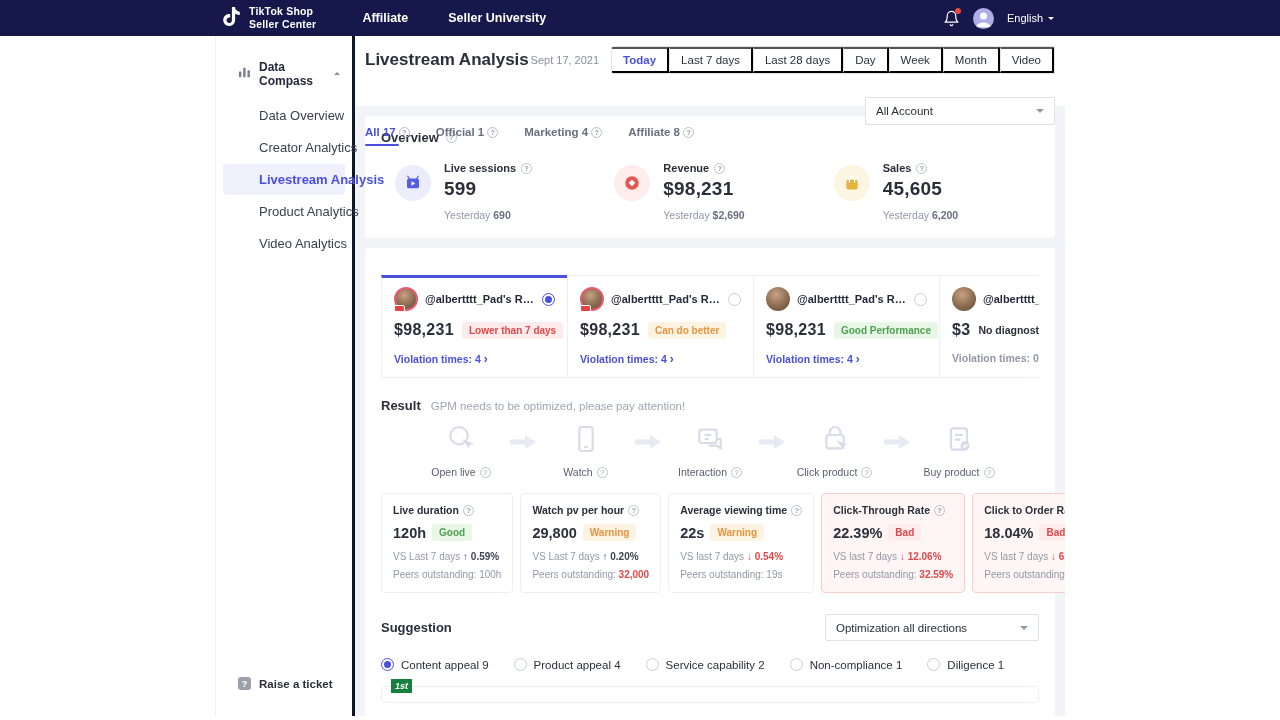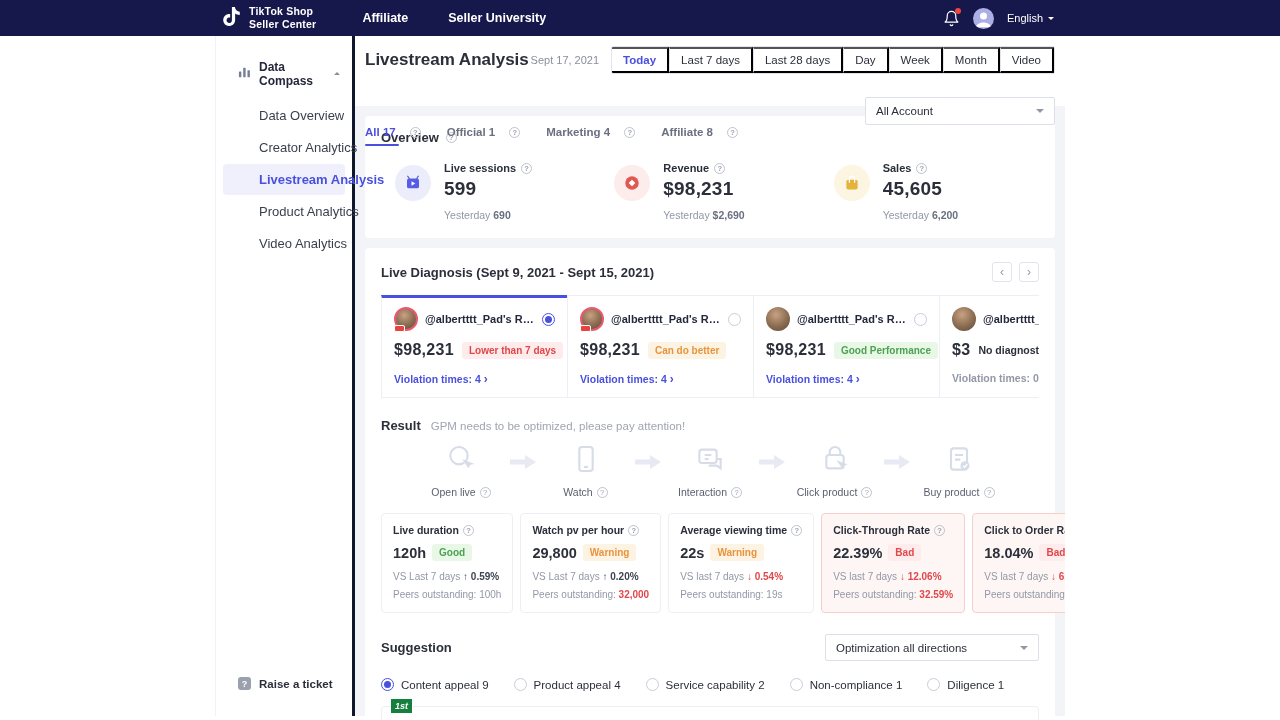--- a/index.html
+++ b/index.html
@@ -39,21 +39,21 @@
   .main-header { background:#fff; padding:10px 10px 0 10px; height:70px; }
   .mh-row1 { display:flex; align-items:center; }
   .page-title { font-size:17px; font-weight:bold; margin:0; }
   .date-label { margin-left:auto; font-size:11px; color:#8A8F9C; margin-right:12px; }
   .seg { display:flex; border:1px solid #E2E4EB; border-radius:2px; overflow:hidden; background:#fff; }
   .seg-btn { padding:5px 11px; font-size:11.5px; border-left:1px solid #E2E4EB; cursor:pointer; white-space:nowrap; background:#fff; color:#2B2F3A; }
   .seg-btn:first-child { border-left:none; }
   .seg-btn.active { color:#4A50DE; font-weight:bold; }
   .mh-row2 { display:flex; align-items:center; margin-top:7px; }
   .tabs { display:flex; gap:26px; }
-  .tab { font-size:11.5px; font-weight:bold; color:#6A7080; display:flex; gap:14px; align-items:center; padding-bottom:8px; position:relative; cursor:pointer;margin-top:45px; }
+  .tab { font-size:11.5px; font-weight:bold; color:#6A7080; display:flex; gap:3px; align-items:center; padding-bottom:8px; position:relative; cursor:pointer;margin-top:45px; }
   .tab.active { color:#4A50DE; }
   .tab.active::after { content:""; position:absolute; bottom:0; left:0; width:34px; height:2px; background:#4A50DE; border-radius:2px; }
   .select { border:1px solid #DDE0E8; border-radius:2px; background:#fff; font-size:11.5px; color:#2B2F3A;
             display:flex; align-items:center; justify-content:space-between; padding:0 10px; cursor:pointer; }
   .account-select { width:190px; height:28px; margin-left:auto; margin-bottom:6px; }
   .caret-g { width:0; height:0; border:4px solid transparent; border-top-color:#9298A6; margin-top:4px; }
 
   .q { width:11px; height:11px; border:1px solid #BDC2CC; border-radius:50%; color:#9CA1AD; font-size:7.5px;
        display:inline-flex; align-items:center; justify-content:center; flex:none; }
   .q::after { content:"?"; }
@@ -296,27 +296,20 @@
                 <span class="q"></span>
               </div>
             <div class="kpi-value">45,605</div>
             <div class="kpi-yest"><span>Yesterday</span> <b>6,200</b></div>
           </div>
         </div>
       </div>
     </div>
 
     <div class="card diag-card">
-      <div class="diag-head">
-        <div class="sec-title">Live Diagnosis (Sept 9, 2021 - Sept 15, 2021)</div>
-        <div class="nav-btns">
-          <button class="icon-btn chev-l"></button>
-          <button class="icon-btn chev-r"></button>
-        </div>
-      </div>
 
       <div class="dcards">
         <div class="dcard selected">
           <div class="dc-row1">
             <span class="avatar ring">
                 <span class="lv"></span>
               </span>
             <span class="dc-handle">@albertttt_Pad's Revenue</span>
             <span class="dc-radio on"></span>
           </div>

